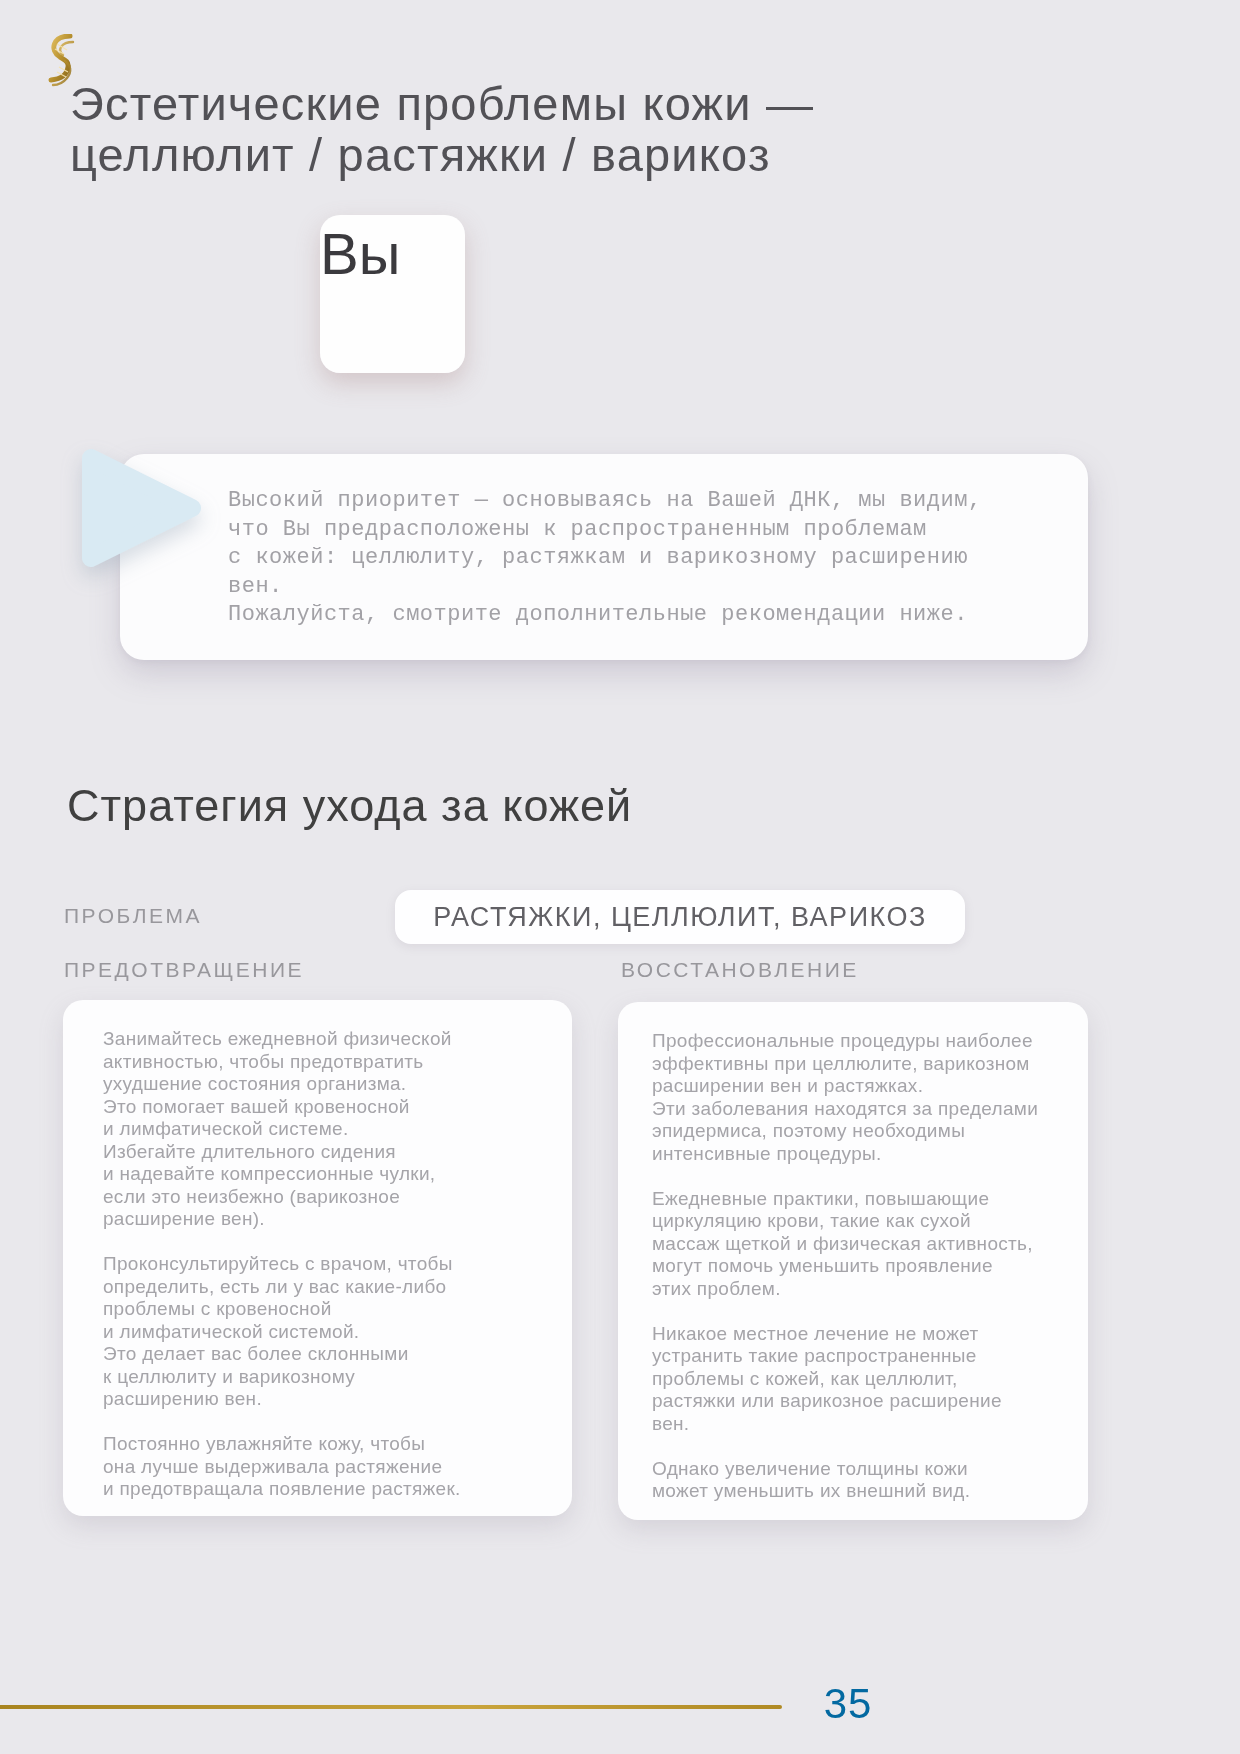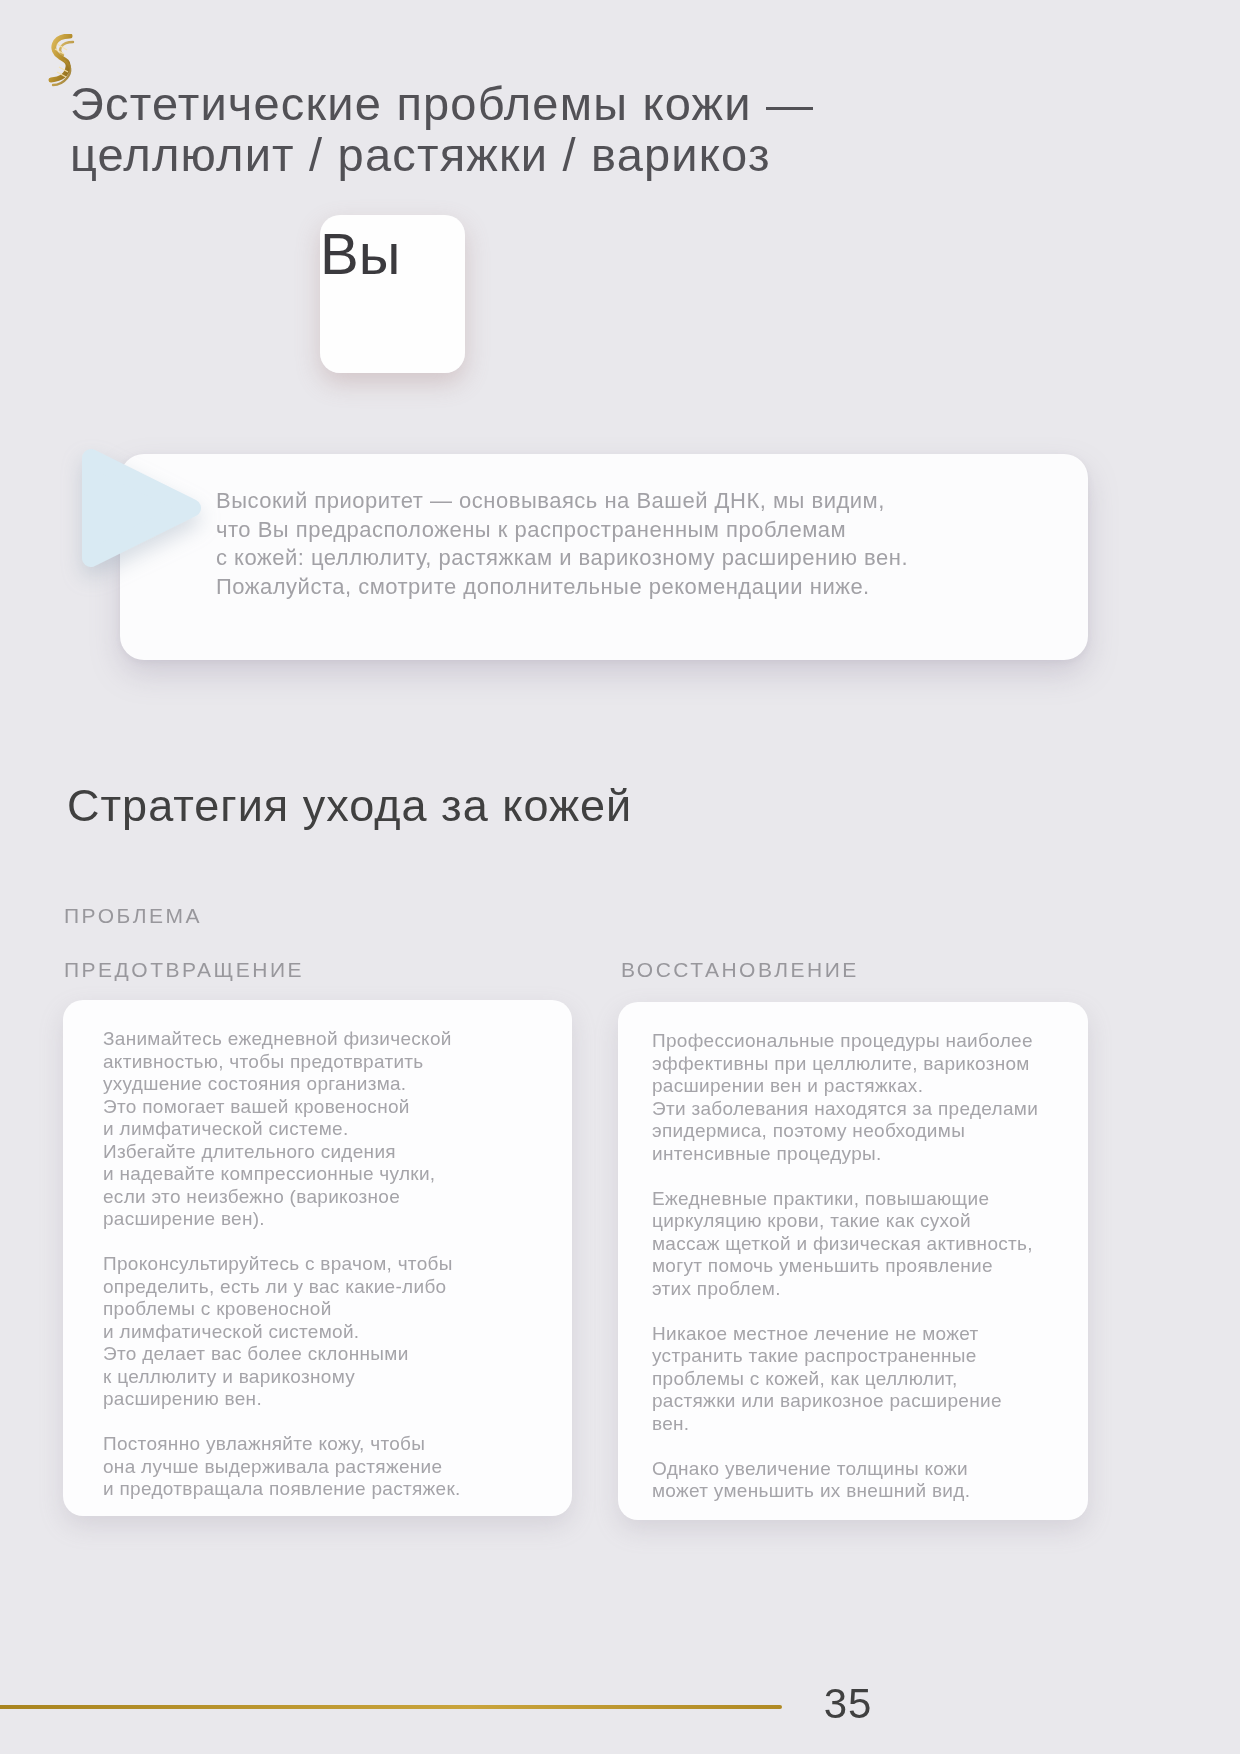--- a/index.html
+++ b/index.html
@@ -37,23 +37,24 @@
   .you-marker span{font-size:58px;font-weight:300;line-height:78px;color:#3b3a3e;}
   
   .priority-card{
     position:absolute;left:120px;top:454px;width:968px;height:206px;z-index:2;
     border-radius:24px;background:#fcfcfd;
     box-shadow:0 14px 30px rgba(135,125,150,0.26),0 2px 6px rgba(135,125,150,0.10);
   }
   .pointer{position:absolute;left:82px;top:446px;width:130px;height:124px;z-index:3;
     filter:drop-shadow(0 10px 10px rgba(120,140,160,0.28));}
   .priority-text{
-    position:absolute;left:216px;top:487px;width:760px;z-index:4;margin:0;
+    position:absolute;left:228px;top:487px;width:760px;z-index:4;margin:0;
     font-size:22px;line-height:28.5px;letter-spacing:0.5px;color:#a2a1a6;
     white-space:pre-line;
+    font-family:Liberation Mono, monospace;
   }
   
   .strategy-title{
     position:absolute;left:67px;top:780px;margin:0;
     font-size:45px;font-weight:300;letter-spacing:1px;color:#404040;
   }
   .col-label{
     position:absolute;font-size:21px;font-weight:300;letter-spacing:2.5px;
     color:#98979c;white-space:nowrap;
   }
@@ -81,21 +82,21 @@
   .card-prevention .card-text{left:40px;top:28px;width:440px;}
   .card-restoration .card-text{left:34px;top:28px;width:412px;}
   
   .footer-rule{
     position:absolute;left:0;top:1705px;width:782px;height:4px;
     background:linear-gradient(90deg,#a8841f,#c9a43c 60%,#b08a24);
     border-radius:0 2px 2px 0;
   }
   .page-number{
     position:absolute;left:818px;top:1680px;width:60px;text-align:center;
-    font-size:42px;font-weight:300;color:#404040;letter-spacing:1px;
+    font-size:42px;font-weight:300;color:#0369a1;letter-spacing:1px;
   }
 </style>
 </head>
 <body>
 
 <div class="page">
 
   <svg class="logo" viewBox="0 0 34 58">
     <defs>
       <linearGradient id="gold" x1="0" y1="0" x2="1" y2="1">
@@ -121,20 +122,23 @@
     <polygon points="9,12 110,62 9,112" fill="#d9eaf3" stroke="#d9eaf3" stroke-width="18" stroke-linejoin="round"></polygon>
   </svg>
   <p class="priority-text">Высокий приоритет — основываясь на Вашей ДНК, мы видим,
 что Вы предрасположены к распространенным проблемам
 с кожей: целлюлиту, растяжкам и варикозному расширению вен.
 Пожалуйста, смотрите дополнительные рекомендации ниже.</p>
 
   <h2 class="strategy-title">Стратегия ухода за кожей</h2>
 
   <span class="col-label problem-label">ПРОБЛЕМА</span>
+  <div class="problem-box">
+    <span>РАСТЯЖКИ, ЦЕЛЛЮЛИТ, ВАРИКОЗ</span>
+  </div>
 
   <span class="col-label prevention-label">ПРЕДОТВРАЩЕНИЕ</span>
   <span class="col-label restoration-label">ВОССТАНОВЛЕНИЕ</span>
 
   <div class="strategy-card card-prevention">
     <p class="card-text">Занимайтесь ежедневной физической
 активностью, чтобы предотвратить
 ухудшение состояния организма.
 Это помогает вашей кровеносной
 и лимфатической системе.

